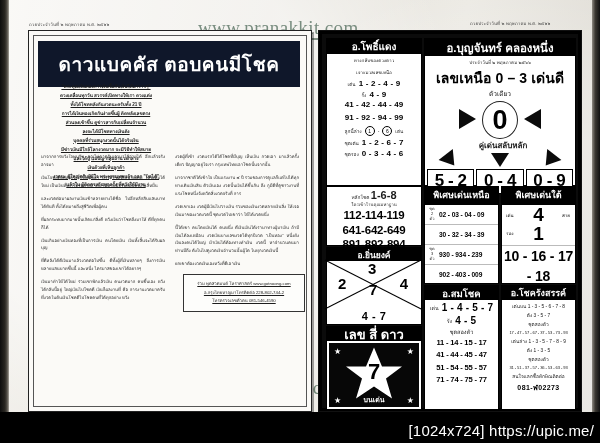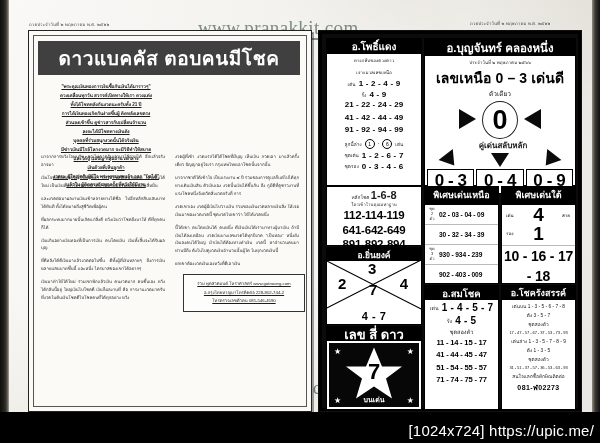--- a/index.html
+++ b/index.html
@@ -34,21 +34,21 @@
   .wm{position:absolute;font-family:"Liberation Serif",serif;color:#4f6b5a;
       opacity:.75;white-space:nowrap;letter-spacing:.4px;}
   .wm1{left:198px;top:17px;font-size:19px;}
   .wm2{left:186px;top:377px;font-size:19px;color:#44624f;}
   .wm-rule{position:absolute;left:196px;top:38px;width:196px;height:1.5px;background:#35503f;opacity:.6;}
 
   
   .lpanel{position:absolute;left:28px;top:30px;width:282px;height:380px;
           background:#fbfaf7;border:1.5px solid #222;box-shadow:2px 2px 0 rgba(0,0,0,.35);}
   .lpanel-inner{position:absolute;left:4px;top:4px;right:4px;bottom:4px;border:1px solid #555;}
-  .ltitle{position:absolute;left:9px;top:10px;width:262px;height:34px;background:#404040;
+  .ltitle{position:absolute;left:9px;top:10px;width:262px;height:46px;background:#0f172a;
           display:flex;align-items:center;justify-content:center;}
   .ltitle span{color:#fff;font-size:19px;font-weight:bold;letter-spacing:.6px;
                font-family:"Liberation Sans",sans-serif;white-space:nowrap;}
   .lead{position:absolute;left:12px;top:52px;width:130px;text-align:center;}
   .lead div{font-size:4.6px;color:#1c1c1c;line-height:1.95;text-decoration:underline;
             font-weight:bold;white-space:nowrap;overflow:hidden;}
   .cols{position:absolute;left:12px;top:122px;width:258px;}
   .col{width:124px;float:left;}
   .col.b{margin-left:10px;}
   .col p{margin:0 0 5px 0;font-size:4.3px;line-height:1.85;color:#242424;text-align:justify;}
@@ -251,21 +251,20 @@
         <div class="aSub">เจาะมวลเลขเหนือ</div>
         <div class="aRow">
           <span class="aTag">เด่น</span>
           <span class="aNum">1 - 2 - 4 - 9</span>
         </div>
         <div class="aRow">
           <span class="aTag">รั้ง</span>
           <span class="aNum">4 - 9</span>
         </div>
         <div class="aBig">
-          <div>21 - 22 - 24 - 29</div>
           <div>41 - 42 - 44 - 49</div>
           <div>91 - 92 - 94 - 99</div>
         </div>
         <div class="aRow">
           <span class="aTag">ลูกนี้ล่าง</span>
           <span class="circ">1</span>
           <span class="aTag">-</span>
           <span class="circ">6</span>
           <span class="aTag">เด่น</span>
         </div>
@@ -330,21 +329,21 @@
           </div>
           <div class="triR"></div>
         </div>
         <div class="eSub2">คู่เด่นสลับหลัก</div>
         <div class="arrows">
           <div class="arw a1"></div>
           <div class="arw a2"></div>
           <div class="arw a3"></div>
         </div>
         <div class="pairRow">
-          <div class="pair">0 - 3</div>
+          <div class="pair">5 - 2</div>
           <div class="pair">0 - 4</div>
           <div class="pair">0 - 9</div>
         </div>
       </div>
 
       <div class="blk bxF">
         <div class="hdr">พิเศษเด่นเหนือ</div>
       </div>
       <div class="blk bxG">
         <div class="hdr">พิเศษเด่นใต้</div>

